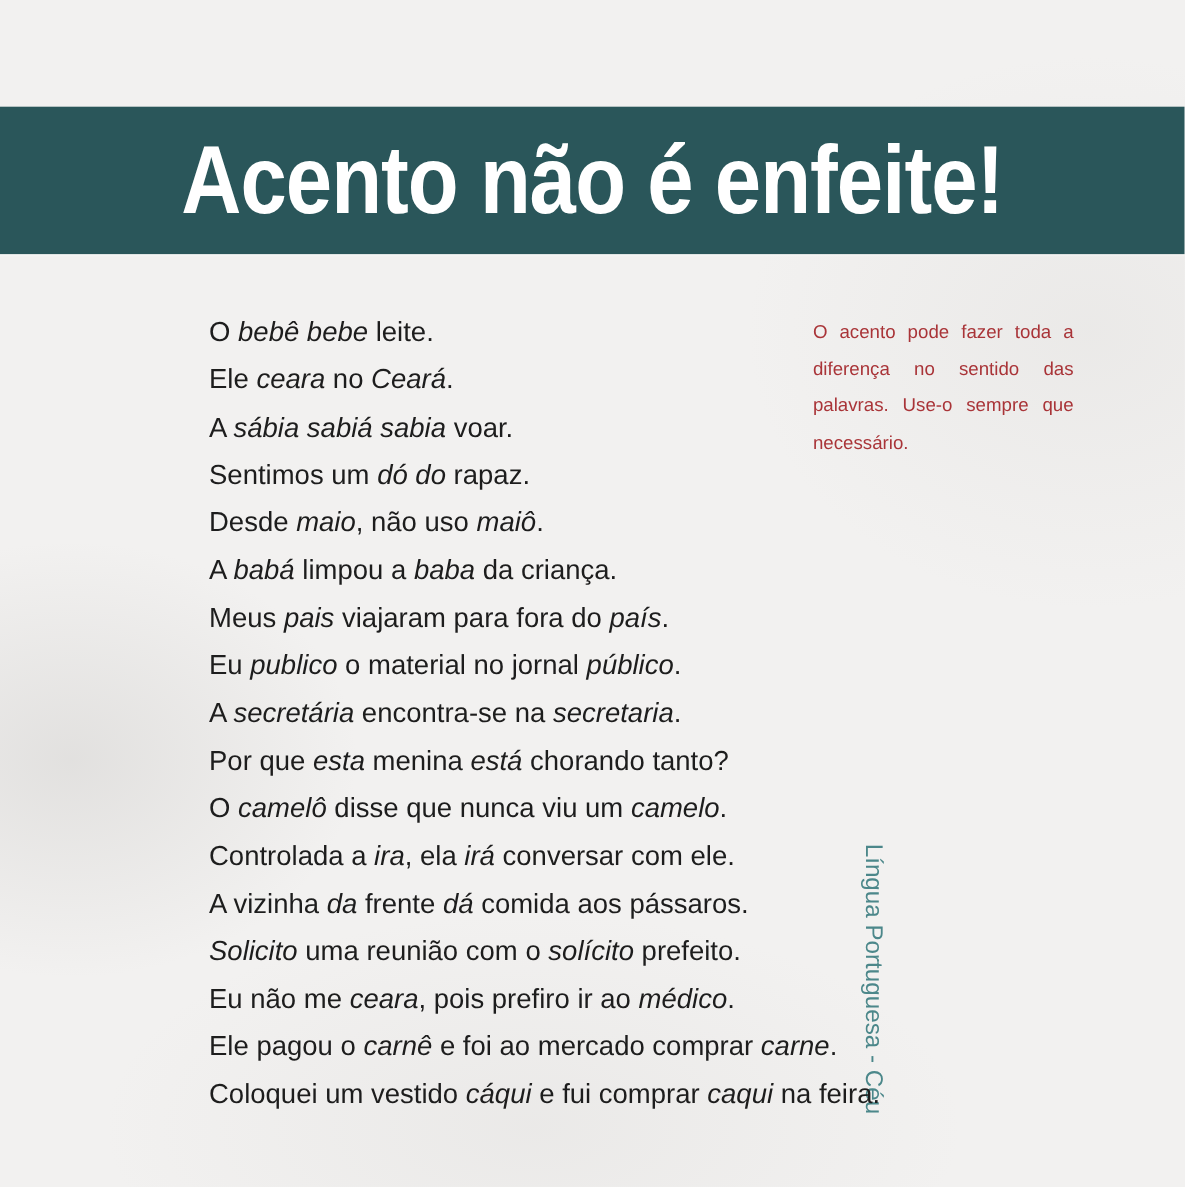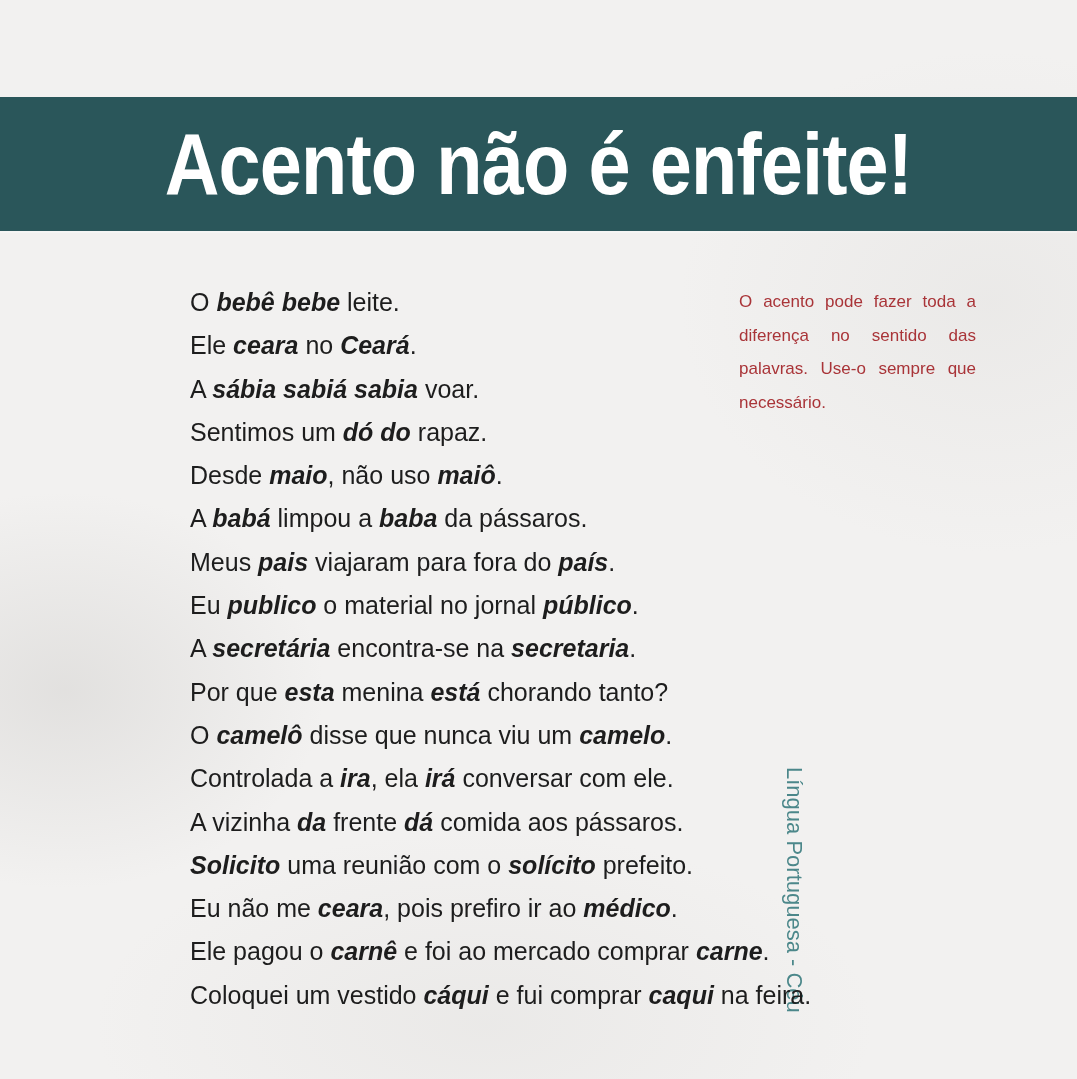--- a/index.html
+++ b/index.html
@@ -24,21 +24,21 @@
     display:inline-block;transform:scaleX(0.86);transform-origin:center;
     letter-spacing:-1px;white-space:nowrap;
   }
   .sentences{
     position:absolute;left:190px;top:281px;
     font-size:25px;line-height:43.3px;color:#1D1D1D;
     z-index:1;white-space:nowrap;
   }
   .sentences .line{height:43.3px;}
   .seg{font-style:normal;font-weight:normal;}
-  .seg.bold{font-weight:bold;font-style:italic;}
+  .seg.bold{font-weight:normal;font-style:italic;}
   .note{
     position:absolute;left:739px;top:285px;width:237px;
     font-size:17px;line-height:33.5px;color:#A93438;
     text-align:justify;z-index:1;
   }
   .watermark{
     position:absolute;left:781px;top:767px;height:290px;
     writing-mode:vertical-rl;text-orientation:mixed;
     font-size:22px;color:#3E7F82;opacity:0.92;
     z-index:0;white-space:nowrap;
@@ -52,21 +52,21 @@
 <div class="banner">
   <span class="banner-title">Acento não é enfeite!</span>
 </div>
 
 <div class="sentences">
     <div class="line"><span class="seg">O </span><span class="seg bold">bebê bebe</span><span class="seg"> leite.</span></div>
     <div class="line"><span class="seg">Ele </span><span class="seg bold">ceara</span><span class="seg"> no </span><span class="seg bold">Ceará</span><span class="seg">.</span></div>
     <div class="line"><span class="seg">A </span><span class="seg bold">sábia sabiá sabia</span><span class="seg"> voar.</span></div>
     <div class="line"><span class="seg">Sentimos um </span><span class="seg bold">dó do</span><span class="seg"> rapaz.</span></div>
     <div class="line"><span class="seg">Desde </span><span class="seg bold">maio</span><span class="seg">, não uso </span><span class="seg bold">maiô</span><span class="seg">.</span></div>
-    <div class="line"><span class="seg">A </span><span class="seg bold">babá</span><span class="seg"> limpou a </span><span class="seg bold">baba</span><span class="seg"> da pássaros.</span></div>
+    <div class="line"><span class="seg">A </span><span class="seg bold">babá</span><span class="seg"> limpou a </span><span class="seg bold">baba</span><span class="seg"> da criança.</span></div>
     <div class="line"><span class="seg">Meus </span><span class="seg bold">pais</span><span class="seg"> viajaram para fora do </span><span class="seg bold">país</span><span class="seg">.</span></div>
     <div class="line"><span class="seg">Eu </span><span class="seg bold">publico</span><span class="seg"> o material no jornal </span><span class="seg bold">público</span><span class="seg">.</span></div>
     <div class="line"><span class="seg">A </span><span class="seg bold">secretária</span><span class="seg"> encontra-se na </span><span class="seg bold">secretaria</span><span class="seg">.</span></div>
     <div class="line"><span class="seg">Por que </span><span class="seg bold">esta</span><span class="seg"> menina </span><span class="seg bold">está</span><span class="seg"> chorando tanto?</span></div>
     <div class="line"><span class="seg">O </span><span class="seg bold">camelô</span><span class="seg"> disse que nunca viu um </span><span class="seg bold">camelo</span><span class="seg">.</span></div>
     <div class="line"><span class="seg">Controlada a </span><span class="seg bold">ira</span><span class="seg">, ela </span><span class="seg bold">irá</span><span class="seg"> conversar com ele.</span></div>
     <div class="line"><span class="seg">A vizinha </span><span class="seg bold">da</span><span class="seg"> frente </span><span class="seg bold">dá</span><span class="seg"> comida aos pássaros.</span></div>
     <div class="line"><span class="seg bold">Solicito</span><span class="seg"> uma reunião com o </span><span class="seg bold">solícito</span><span class="seg"> prefeito.</span></div>
     <div class="line"><span class="seg">Eu não me </span><span class="seg bold">ceara</span><span class="seg">, pois prefiro ir ao </span><span class="seg bold">médico</span><span class="seg">.</span></div>
     <div class="line"><span class="seg">Ele pagou o </span><span class="seg bold">carnê</span><span class="seg"> e foi ao mercado comprar </span><span class="seg bold">carne</span><span class="seg">.</span></div>

